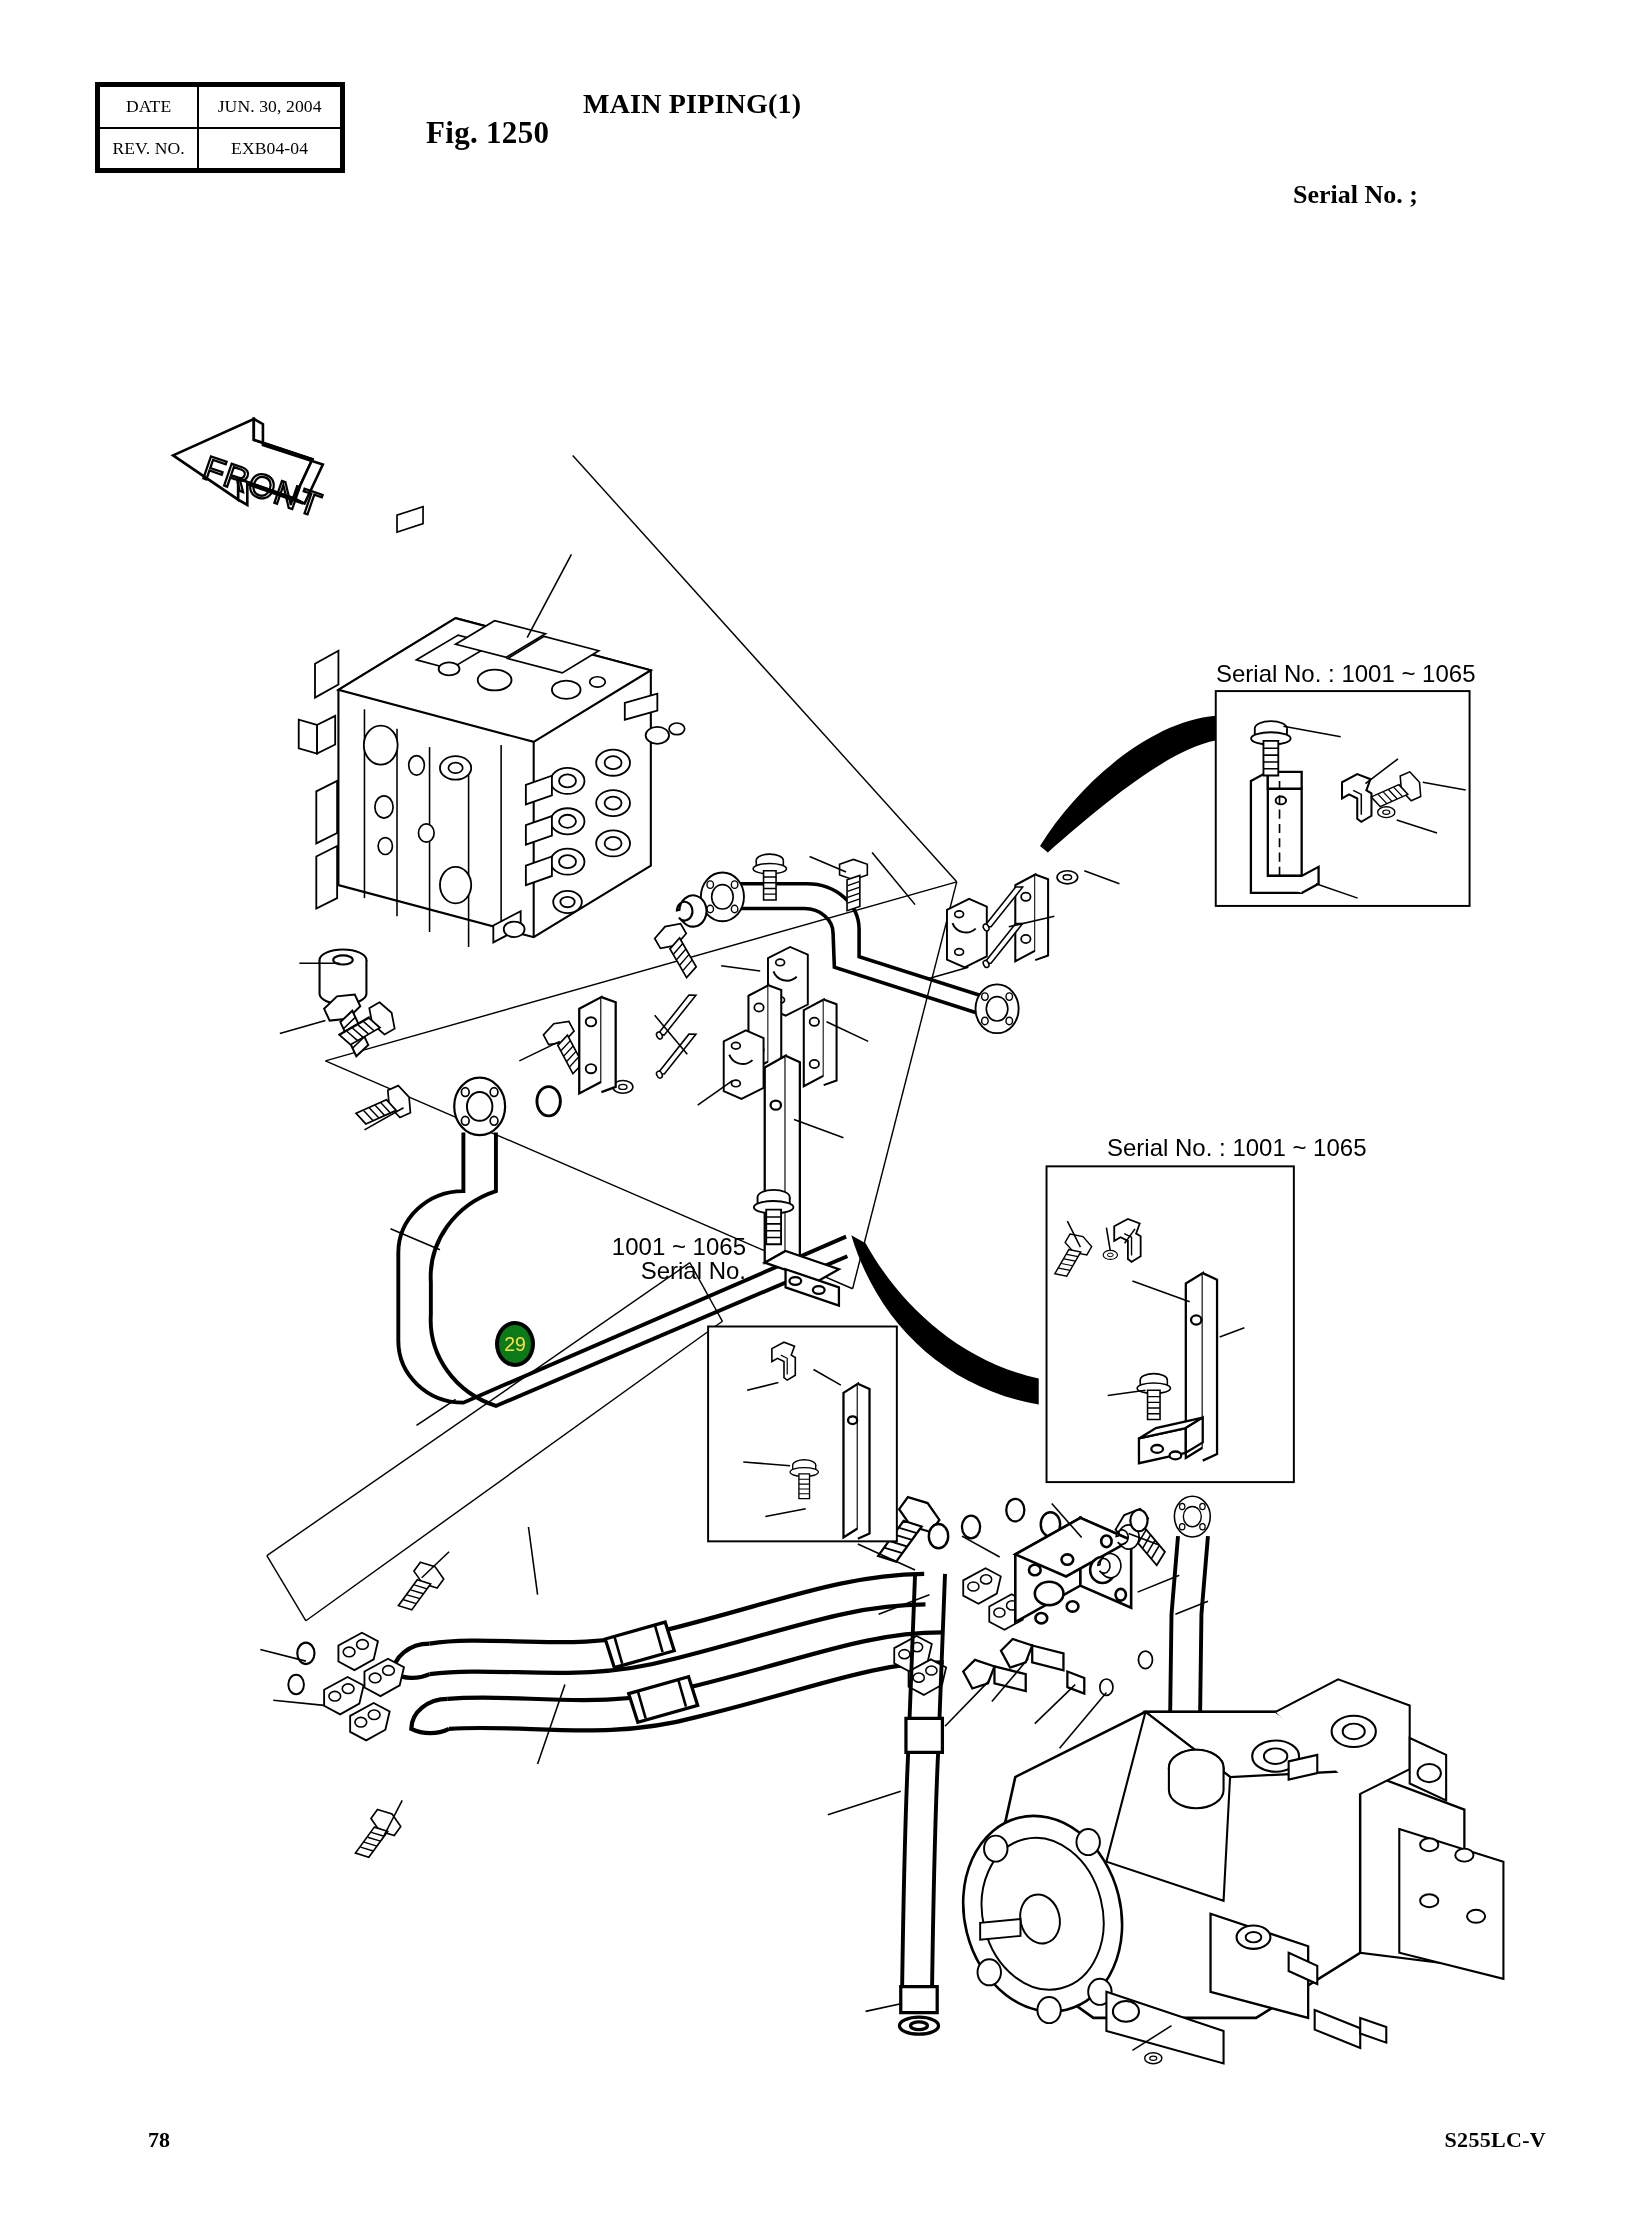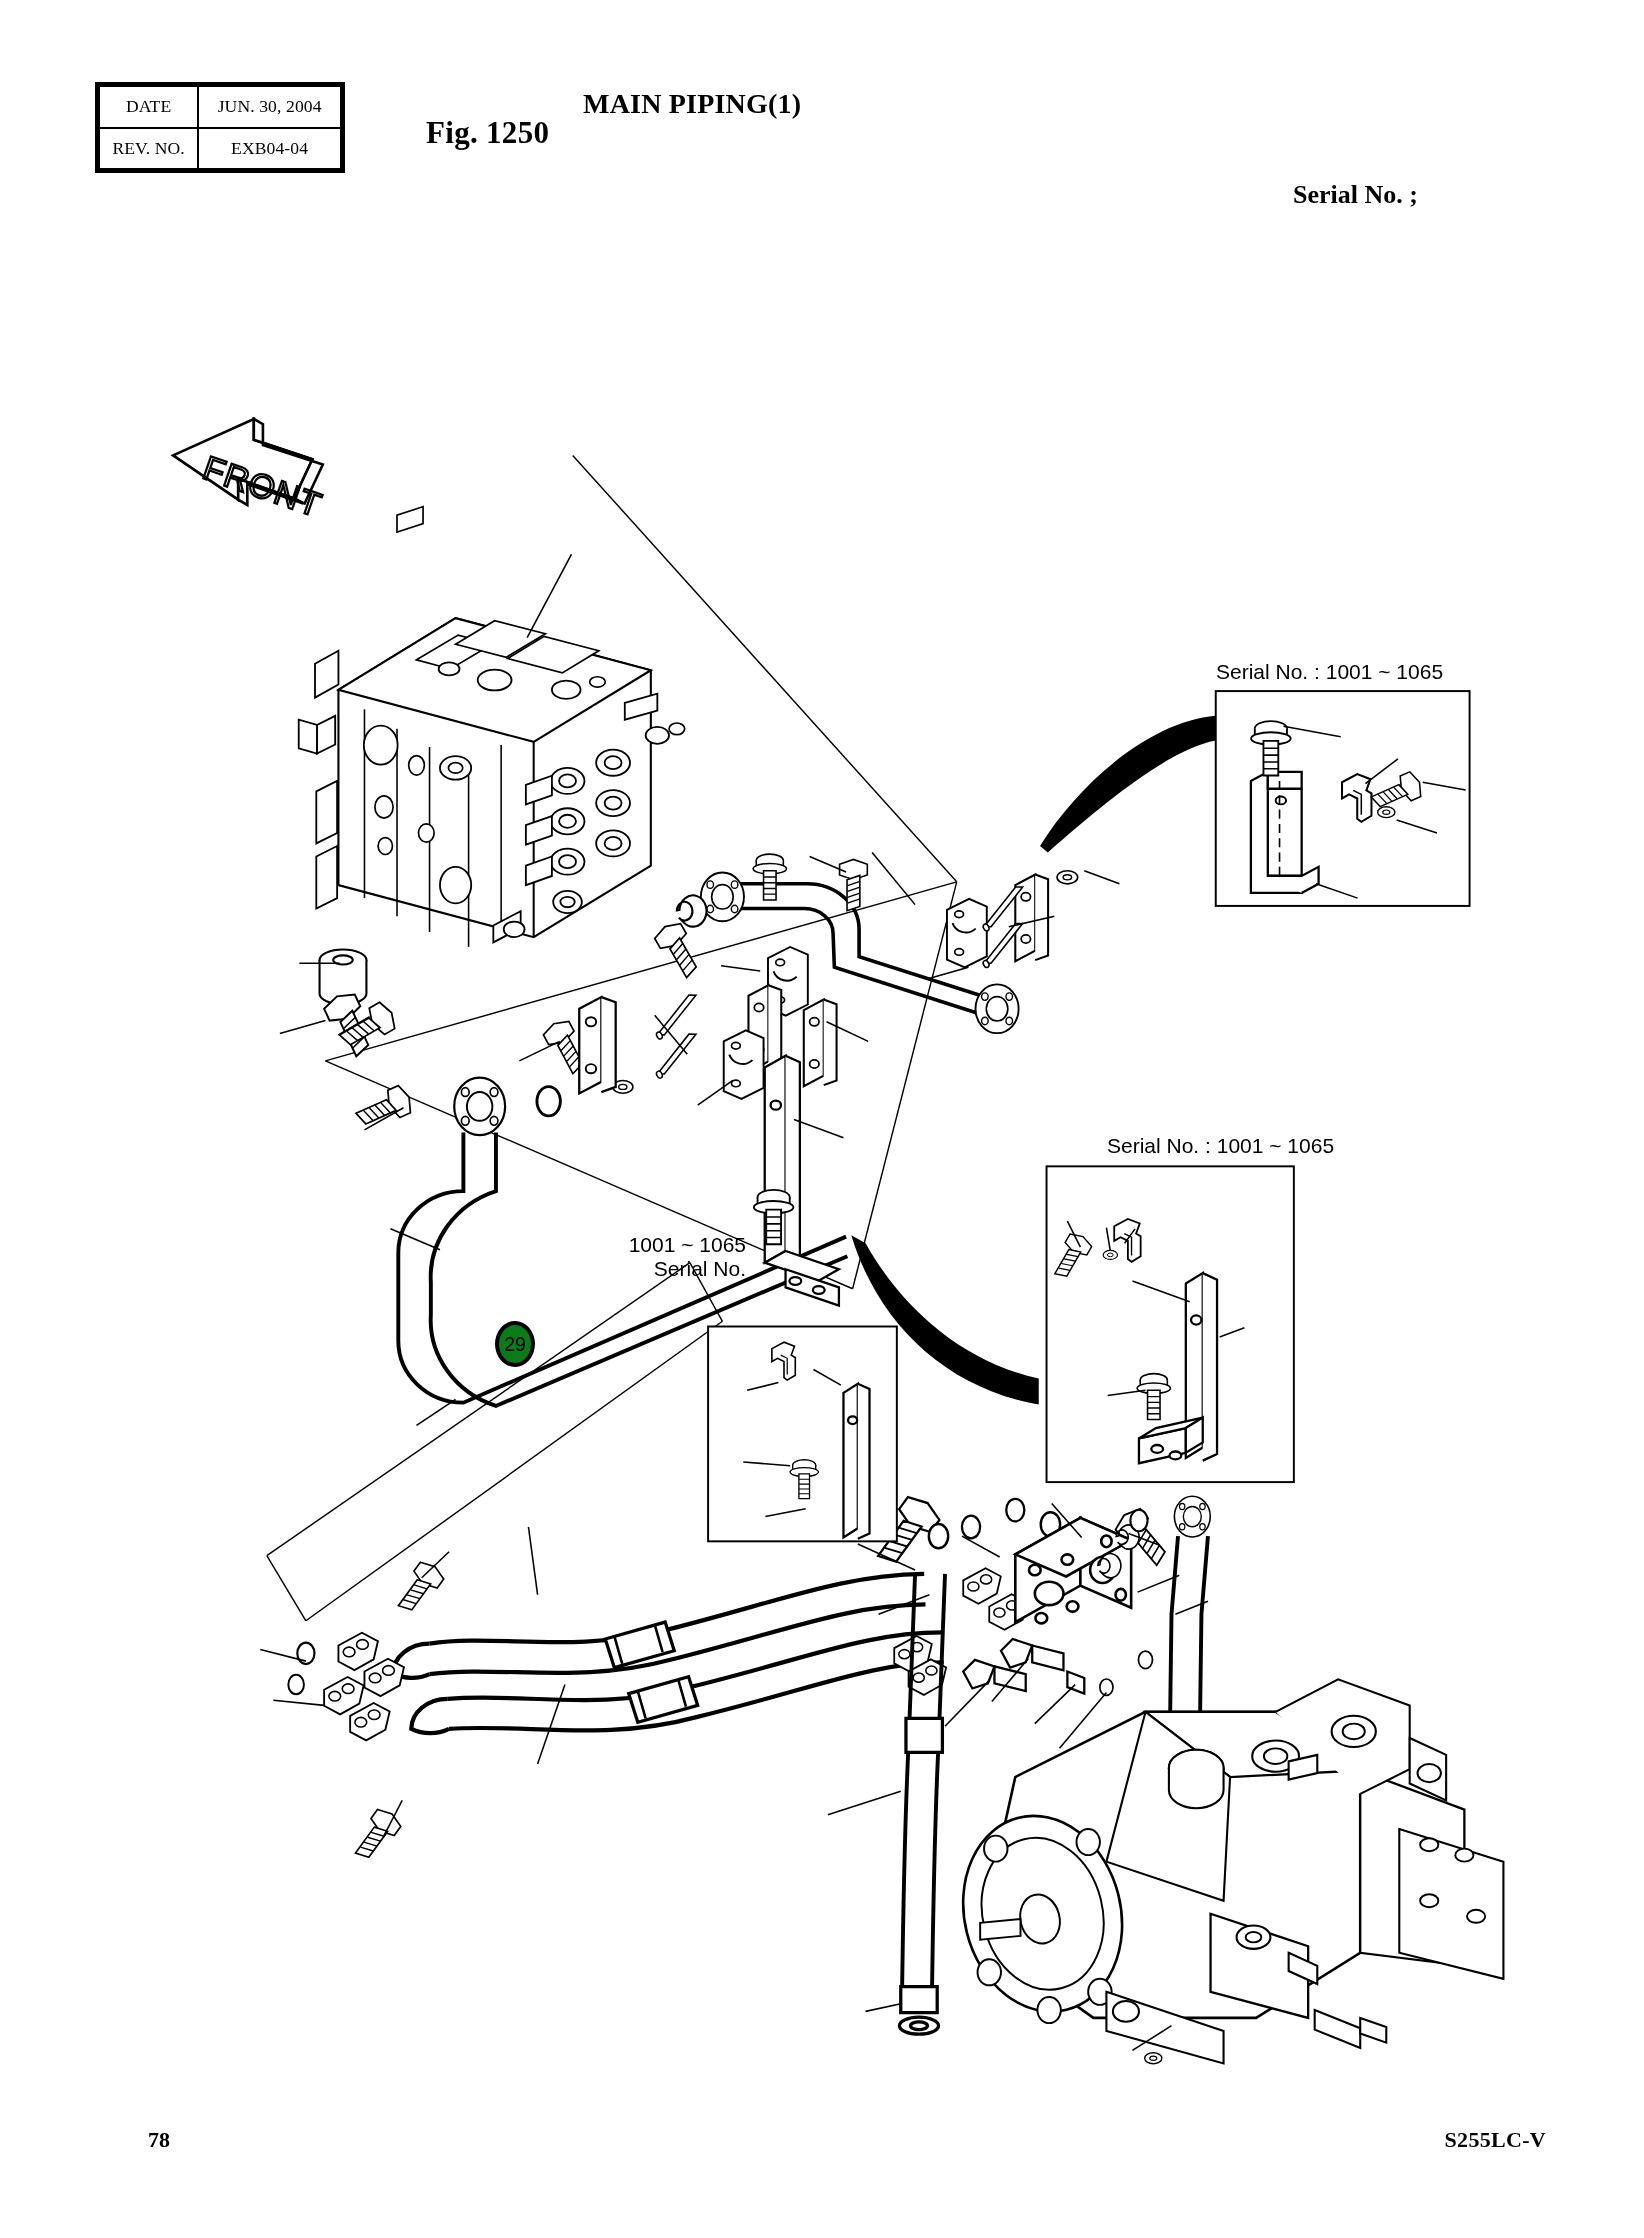--- a/index.html
+++ b/index.html
@@ -44,29 +44,29 @@
   .pg-num{position:absolute;left:104px;top:2127px;font-size:22px;font-weight:bold;margin-left:44px;}
   .model{position:absolute;right:98px;top:2127px;font-size:22px;font-weight:bold;letter-spacing:0.3px;}
 
   
   .canvas{position:absolute;left:0;top:195px;width:1644px;height:1888px;}
   .canvas svg{display:block;width:100%;height:100%;}
 
   
   .dlabel{
     position:absolute;font-family:"Liberation Sans",sans-serif;
-    font-size:21px;color:#000;white-space:nowrap;line-height:1.25;
+    font-size:24px;color:#000;white-space:nowrap;line-height:1.25;
   }
   .dlabel.ctr{text-align:right;}
 
   .badge{
     position:absolute;width:40px;height:46px;border-radius:50%;
     border:4.6px solid #000;box-sizing:border-box;
     display:flex;align-items:center;justify-content:center;
-    font-family:"Liberation Sans",sans-serif;font-size:19.5px;color:#000000;
+    font-family:"Liberation Sans",sans-serif;font-size:19.5px;color:#fde047;
   }
 </style>
 </head>
 <body>
 
 <div class="page">
 
   <div class="hdr-table">
     <table>
       <tbody>

